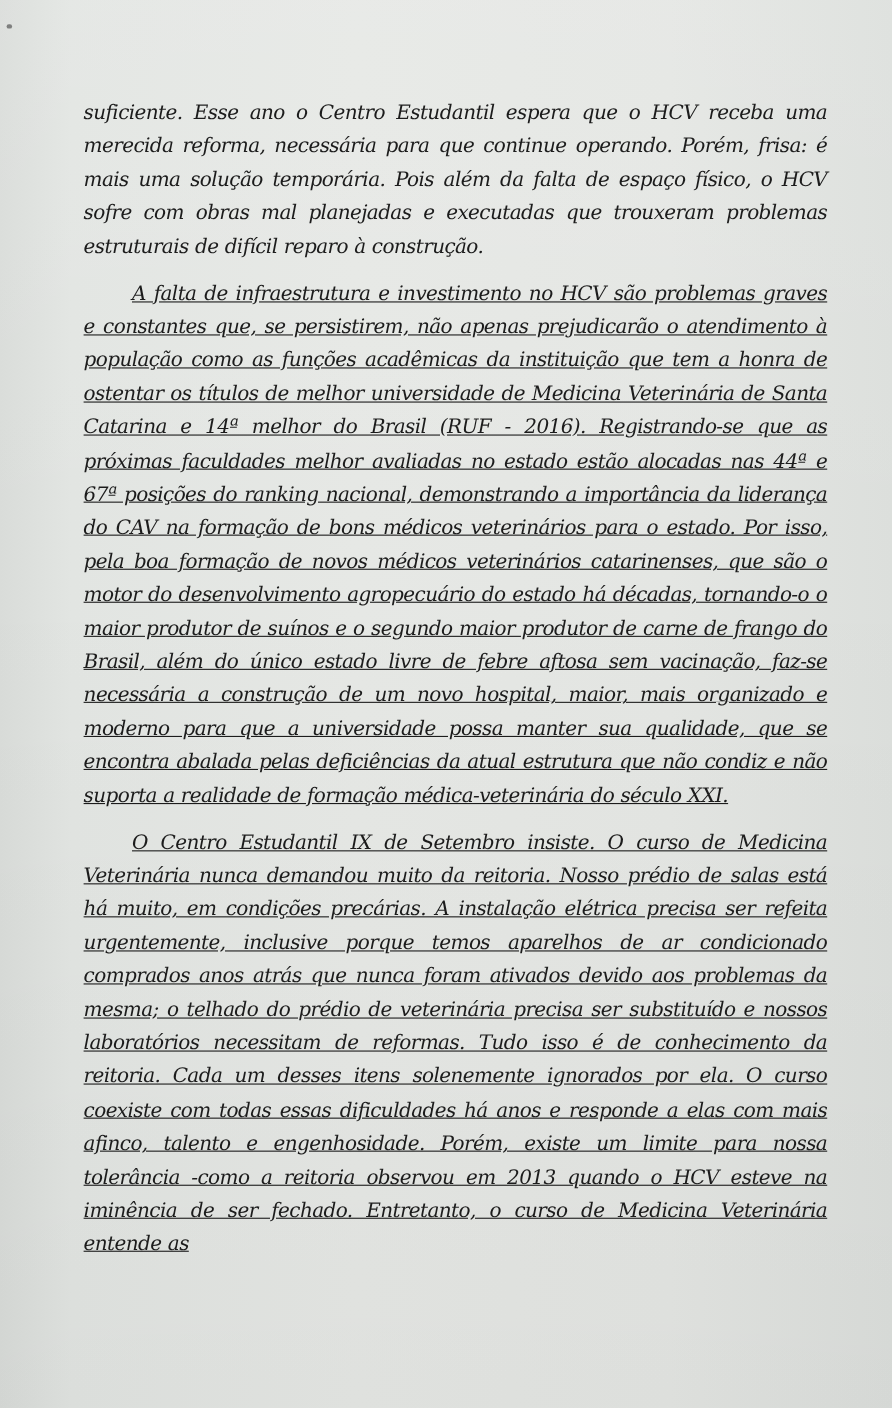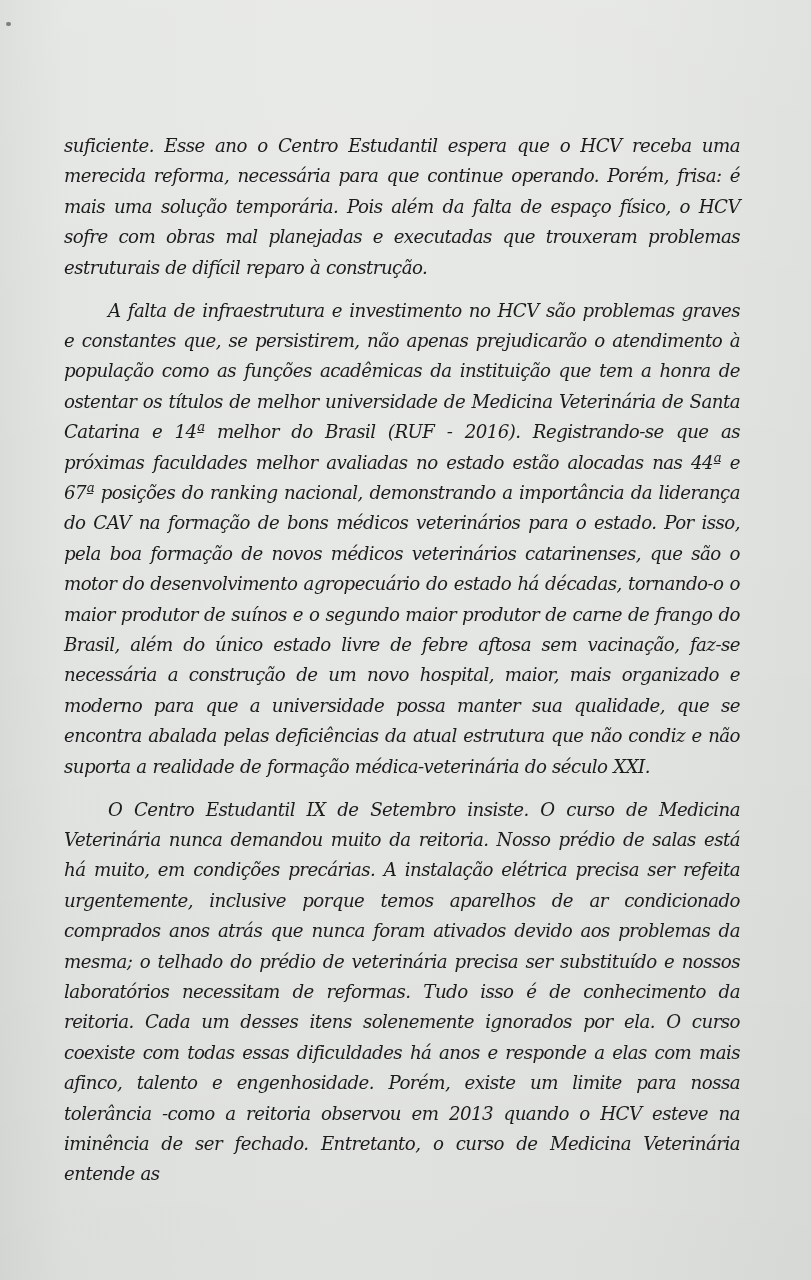--- a/index.html
+++ b/index.html
@@ -25,42 +25,42 @@
       left: 6px;
       top: 22px;
       width: 5px;
       height: 4px;
       background: #555;
       border-radius: 2px;
       opacity: 0.7;
     }
     .page {
       position: absolute;
-      left: 64px;
+      left: 76px;
       top: 88px;
       width: 676px;
       color: #1c1c1c;
       font-family: "DejaVu Serif", serif;
       font-style: italic;
       font-size: 18.2px;
       line-height: 30.4px;
       letter-spacing: -0.55px;
       word-spacing: 0.5px;
-      margin-top: 43px;
     }
     .para {
       margin: 0;
       text-align: justify;
       text-align-last: left;
     }
     .para + .para {
       margin-top: 12.5px;
     }
     .para.indent {
       text-indent: 44px;
+      text-decoration: underline;
     }
   </style>
 </head>
 <body>
 
 <div class="paper-shade"></div>
 <div class="speck"></div>
 
 <div class="page">
   <p class="para">suficiente. Esse ano o Centro Estudantil espera que o HCV receba uma merecida reforma, necessária para que continue operando. Porém, frisa: é mais uma solução temporária. Pois além da falta de espaço físico, o HCV sofre com obras mal planejadas e executadas que trouxeram problemas estruturais de difícil reparo à construção.</p>

